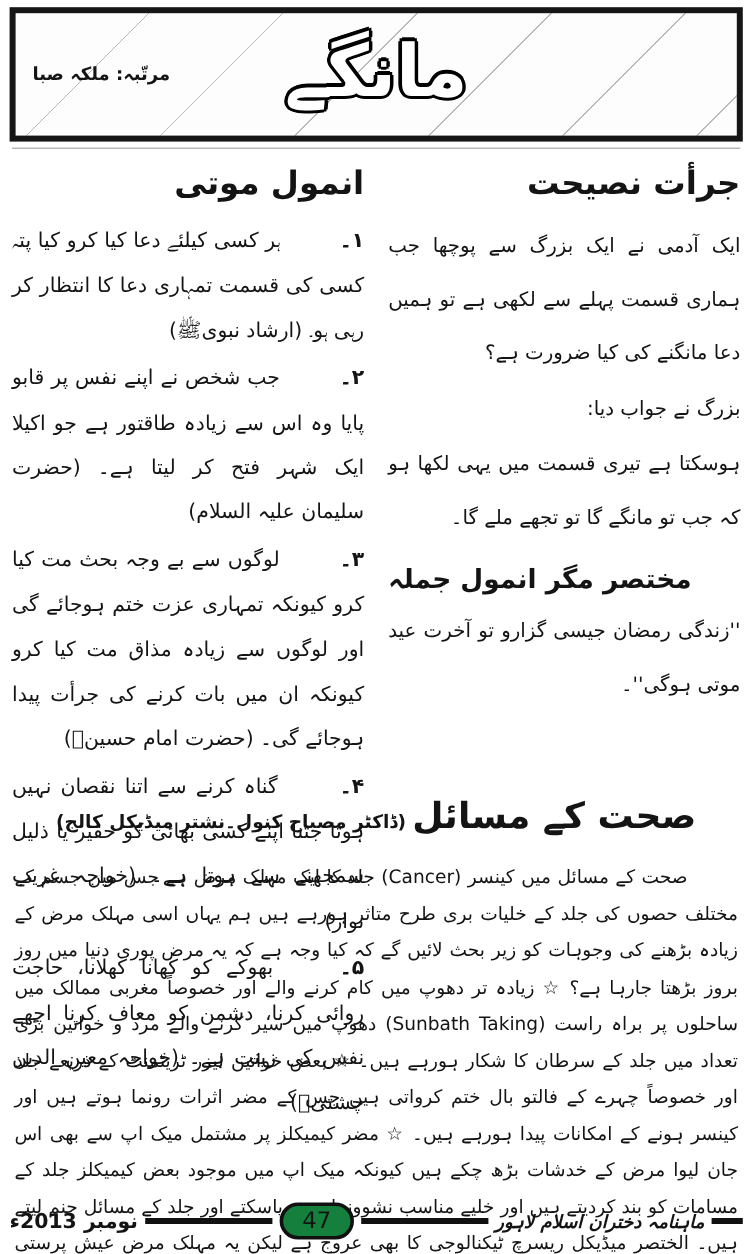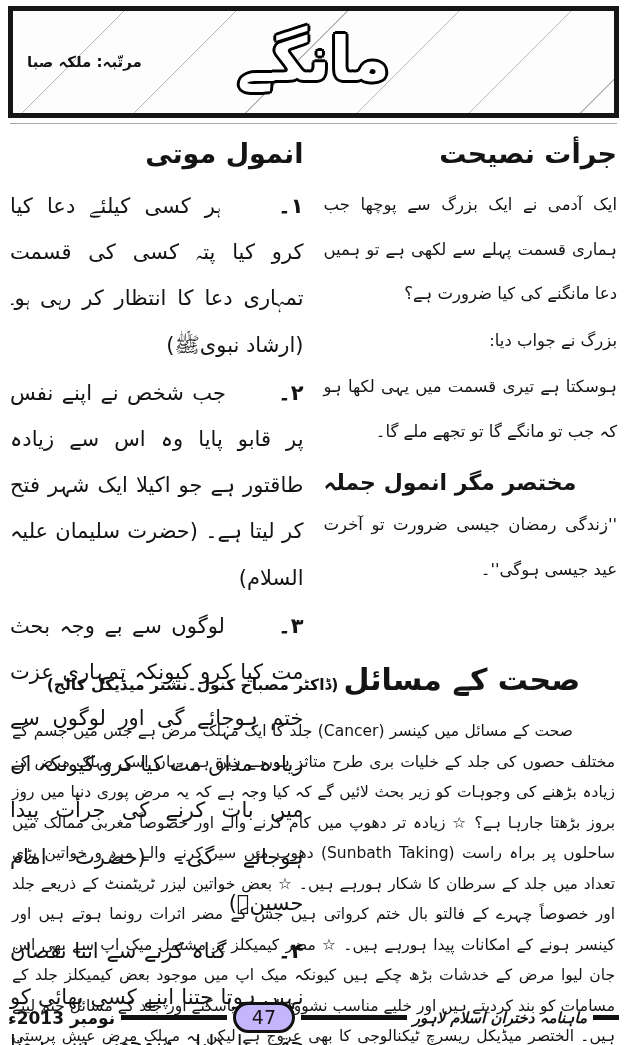--- a/index.html
+++ b/index.html
@@ -70,21 +70,21 @@
   .sub-heading {
     text-align: left;
     font-size: 22px; font-weight: bold;
     margin: 16px 0 8px;
   }
   .gem-quote {
     font-size: 16.5px; line-height: 2.7;
     text-align: justify;
   }
   .col-left .pearl {
-    font-size: 21px; line-height: 2.2;
+    font-size: 17px; line-height: 2.2;
     text-align: justify;
     margin-bottom: 2px;
   }
   .pearl-num {
     font-weight: bold;
     margin-left: 44px; 
   }
 
   
   .health-heading-row {
@@ -114,21 +114,21 @@
   .rule-stub-right { width: 26px; }
   .rule-mid-right { flex: 1 1 auto; }
   .rule-mid-left { flex: 1 1 auto; }
   .footer-magazine {
     font-size: 15px; font-weight: bold; white-space: nowrap;
     font-style: italic;
   }
   .page-number-badge {
     border: 3px solid #111;
     border-radius: 16px;
-    background: #c4b5fd;
+    background: #15803d;
     padding: 1px 16px 2px;
     font-size: 19px;
     direction: ltr;
   }
   .footer-date {
     font-size: 17px; font-weight: bold; white-space: nowrap;
   }
 </style>
 </head>
 <body>
@@ -144,21 +144,21 @@
   <div class="columns">
 
     <div class="col col-right">
       <div class="col-heading">جرأت نصیحت</div>
       <div class="col-body">
         <p>ایک آدمی نے ایک بزرگ سے پوچھا جب ہماری قسمت پہلے سے لکھی ہے تو ہمیں دعا مانگنے کی کیا ضرورت ہے؟</p>
         <p class="answer-intro">بزرگ نے جواب دیا:</p>
         <p>ہوسکتا ہے تیری قسمت میں یہی لکھا ہو کہ جب تو مانگے گا تو تجھے ملے گا۔</p>
       </div>
       <div class="sub-heading">مختصر مگر انمول جملہ</div>
-      <p class="gem-quote">''زندگی رمضان جیسی ضرورت تو آخرت عید جیسی ہوگی''۔</p>
+      <p class="gem-quote">''زندگی رمضان جیسی گزارو تو آخرت عید موتی ہوگی''۔</p>
     </div>
 
     <div class="col col-left">
       <div class="col-heading">انمول موتی</div>
 
       <p class="pearl">
         <span class="pearl-num">۱۔</span>
         <span>ہر کسی کیلئے دعا کیا کرو کیا پتہ کسی کی قسمت تمہاری دعا کا انتظار کر رہی ہو۔ (ارشاد نبویﷺ)</span>
       </p>
       <p class="pearl">

